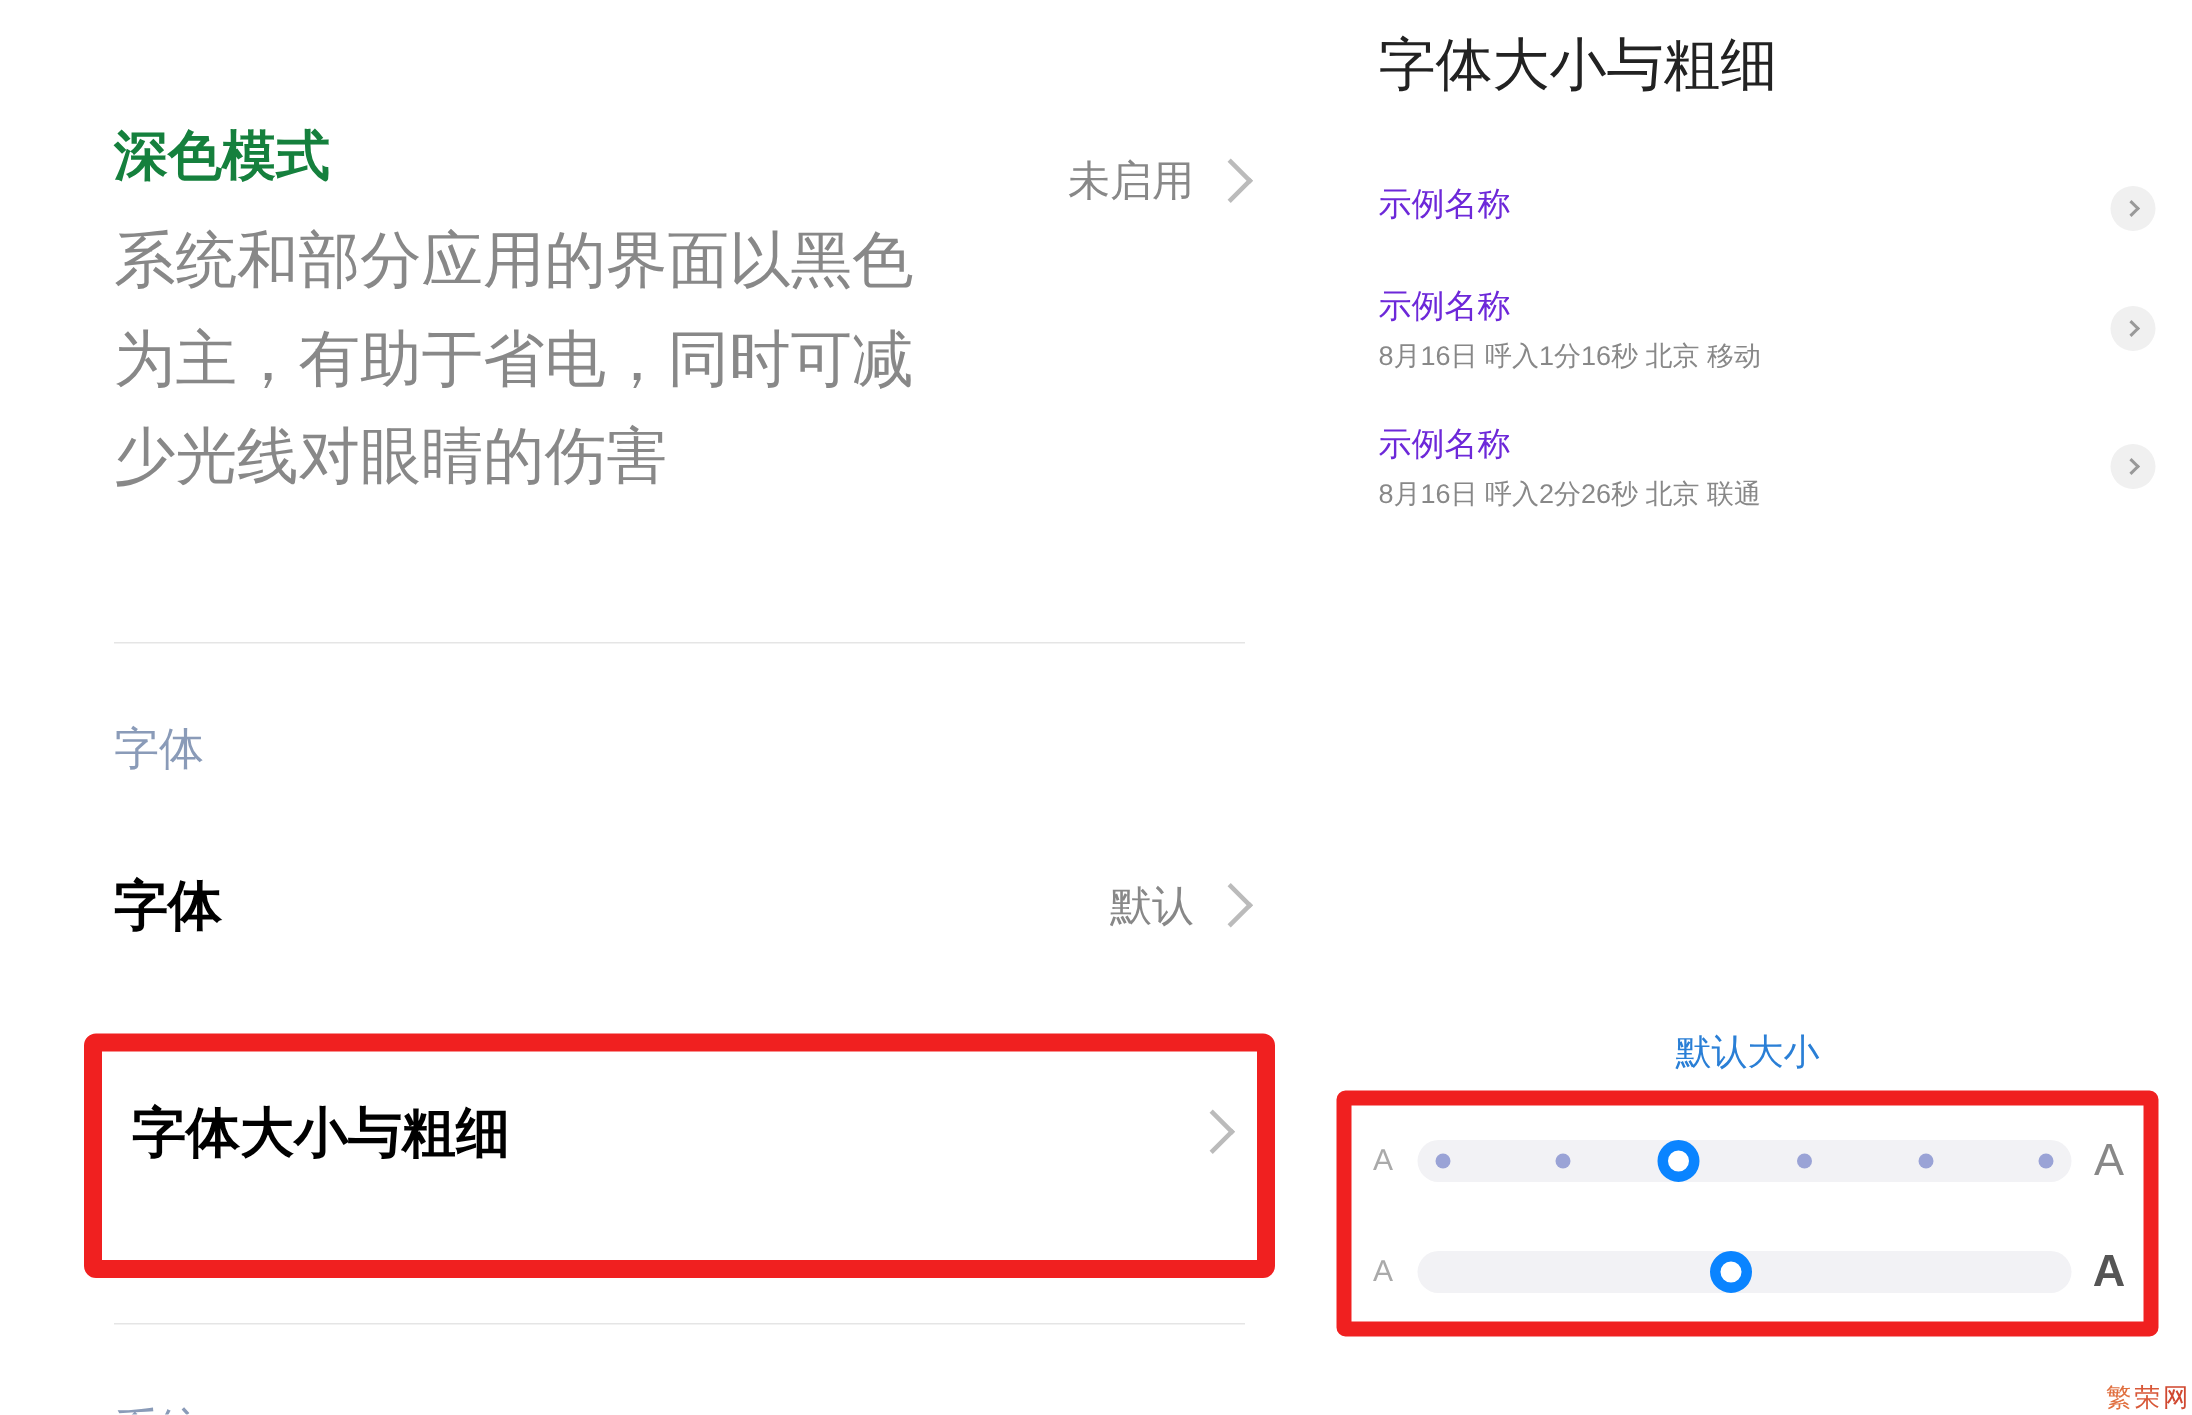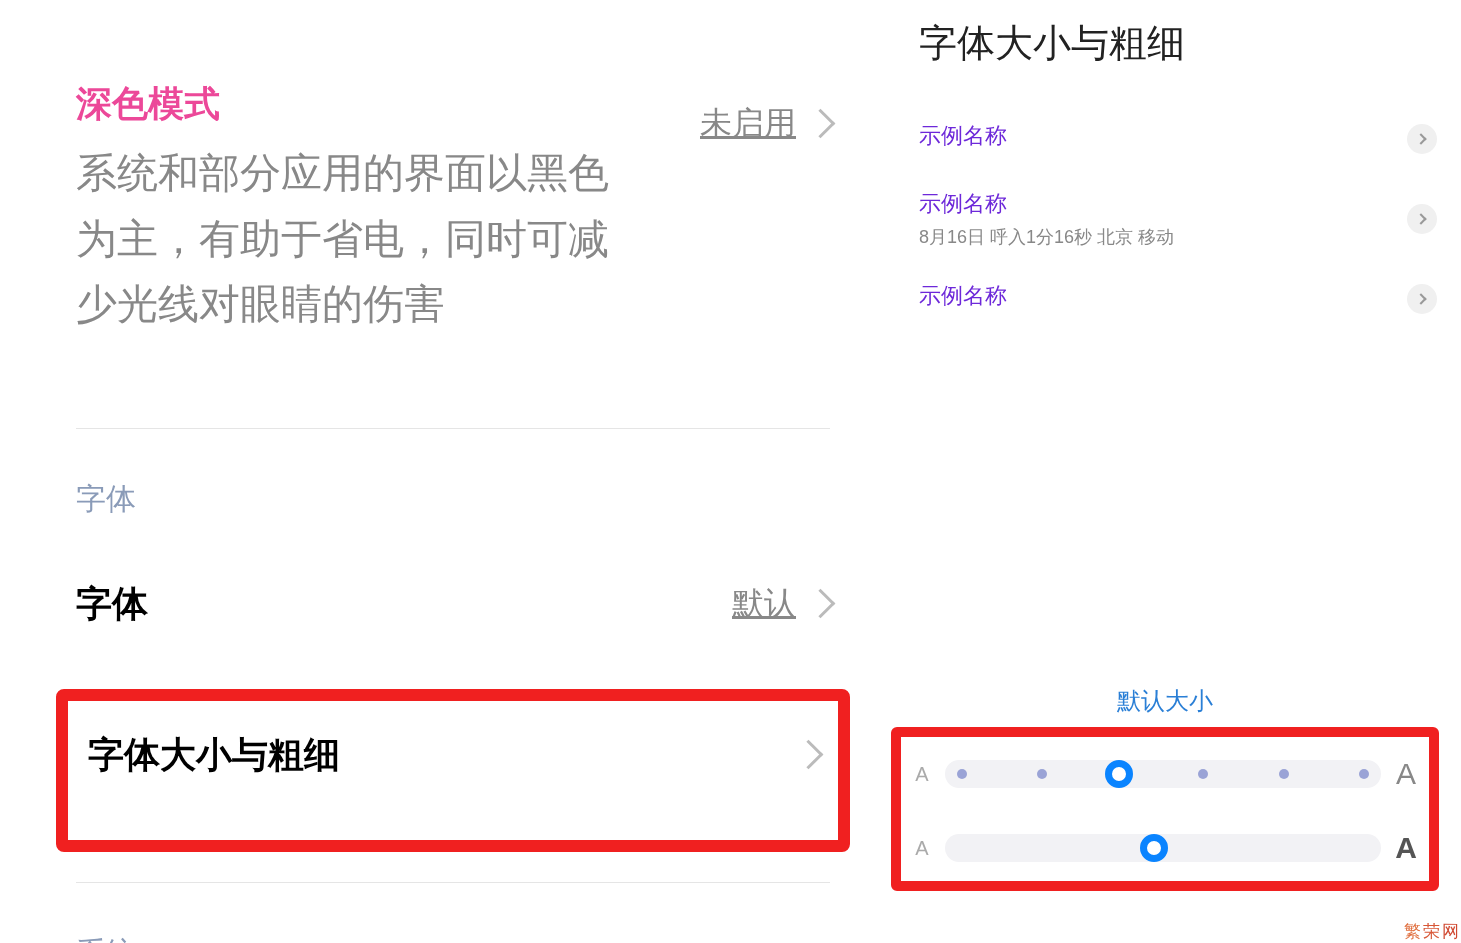--- a/index.html
+++ b/index.html
@@ -22,35 +22,35 @@
     .item-dark-mode {
       display: flex;
       justify-content: space-between;
       align-items: flex-start;
       padding-bottom: 50px;
     }
     .dark-mode-left { flex: 1; max-width: 560px; }
     .dark-mode-title {
       font-size: 36px;
       font-weight: 600;
-      color: #ec4899;
+      color: #15803d;
       margin-bottom: 12px;
     }
     .dark-mode-desc {
       font-size: 41px;
       color: #888;
       line-height: 1.6;
     }
     .item-right {
       display: flex;
       align-items: center;
       gap: 18px;
       margin-top: 22px;
     }
-    .value-text { font-size: 32px; color: #888; text-decoration: underline; }
+    .value-text { font-size: 28px; color: #888; }
     .chevron {
       width: 16px;
       height: 28px;
       position: relative;
     }
     .chevron::before {
       content: "";
       position: absolute;
       width: 18px;
       height: 18px;
@@ -290,20 +290,21 @@
       <div class="sample-sub">8月16日 呼入1分16秒 北京 移动</div>
     </div>
     <div class="info-circle">
         <div class="small-chevron"></div>
       </div>
   </div>
 
   <div class="sample-item">
     <div class="sample-left">
       <div class="sample-title">示例名称</div>
+      <div class="sample-sub">8月16日 呼入2分26秒 北京 联通</div>
     </div>
     <div class="info-circle">
         <div class="small-chevron"></div>
       </div>
   </div>
 </div>
 
 <div class="slider-area">
   <div class="default-label">默认大小</div>
   <div class="slider-highlight">

